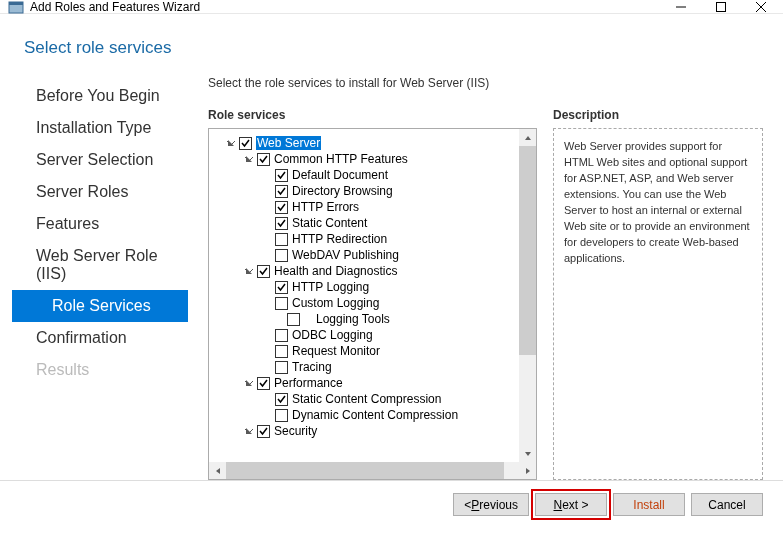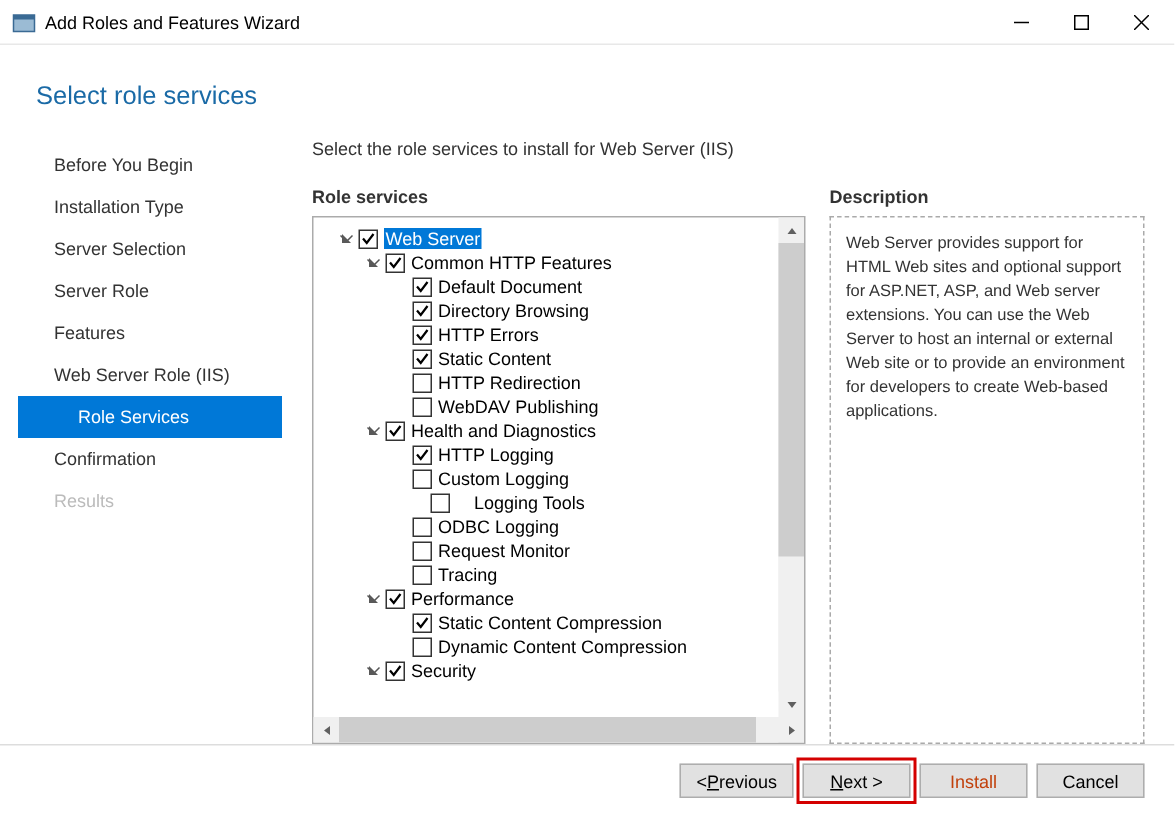--- a/index.html
+++ b/index.html
@@ -1,27 +1,27 @@
 <!DOCTYPE html>
 <html><head>
 <meta charset="utf-8">
 <style>
 * { box-sizing: border-box; margin: 0; padding: 0; font-family: "Segoe UI", Arial, sans-serif; }
 body { width: 783px; height: 557px; background: #fff; overflow: hidden; }
-.titlebar { height: 30px; display: flex; align-items: center; padding: 0 2px; border-bottom: 1px solid #e8e8e8; }
+.titlebar { height: 14px; display: flex; align-items: center; padding: 0 2px; border-bottom: 1px solid #e8e8e8; }
 .titlebar-icon { width: 16px; height: 16px; margin: 0 6px; }
 .titlebar-title { font-size: 12px; flex: 1; color: #000; }
 .win-btn { width: 40px; height: 28px; display: flex; align-items: center; justify-content: center; cursor: default; }
 .header { display: flex; justify-content: space-between; padding: 24px 20px 14px 24px; }
 .page-title { font-size: 17px; font-weight: 300; color: #1a6aa6; }
 .dest { text-align: right; font-size: 10px; color: #666; }
 .dest-server { font-size: 11px; }
 .body { display: flex; height: 408px; }
 .sidebar { width: 188px; padding: 8px 0 0 12px; }
-.sidebar-item { font-size: 12px; padding: 7px 12px 7px 24px; color: #333; cursor: default; }
+.sidebar-item { font-size: 16px; padding: 7px 12px 7px 24px; color: #333; cursor: default; }
 .sidebar-item.indent { padding-left: 40px; }
 .sidebar-item.active { background: #0078d7; color: #fff; }
 .sidebar-item.disabled { color: #bbb; }
 .main { flex: 1; padding: 4px 20px 0 20px; display: flex; flex-direction: column; }
 .intro { font-size: 12px; color: #333; margin-bottom: 18px; }
 .panels { display: flex; gap: 16px; flex: 1; min-height: 0; }
 .left-panel { flex: 1; min-width: 0; display: flex; flex-direction: column; }
 .panel-label { font-size: 12px; font-weight: 600; color: #333; margin-bottom: 6px; }
 .tree-wrap { border: 1px solid #ababab; flex: 1; min-height: 0; display: flex; flex-direction: column; }
 .tree { flex: 1; overflow: hidden; padding: 6px 0 0 6px; font-size: 12px; position: relative; }
@@ -78,21 +78,21 @@
 
 <div class="header">
   <div class="page-title">Select role services</div>
 </div>
 
 <div class="body">
   <div class="sidebar">
     <div class="sidebar-item">Before You Begin</div>
     <div class="sidebar-item">Installation Type</div>
     <div class="sidebar-item">Server Selection</div>
-    <div class="sidebar-item">Server Role</div>
+    <div class="sidebar-item">Server Roles</div>
     <div class="sidebar-item">Features</div>
     <div class="sidebar-item">Web Server Role (IIS)</div>
     <div class="sidebar-item indent active">Role Services</div>
     <div class="sidebar-item">Confirmation</div>
     <div class="sidebar-item disabled">Results</div>
   </div>
 
   <div class="main">
     <div class="intro">Select the role services to install for Web Server (IIS)</div>
     <div class="panels">

